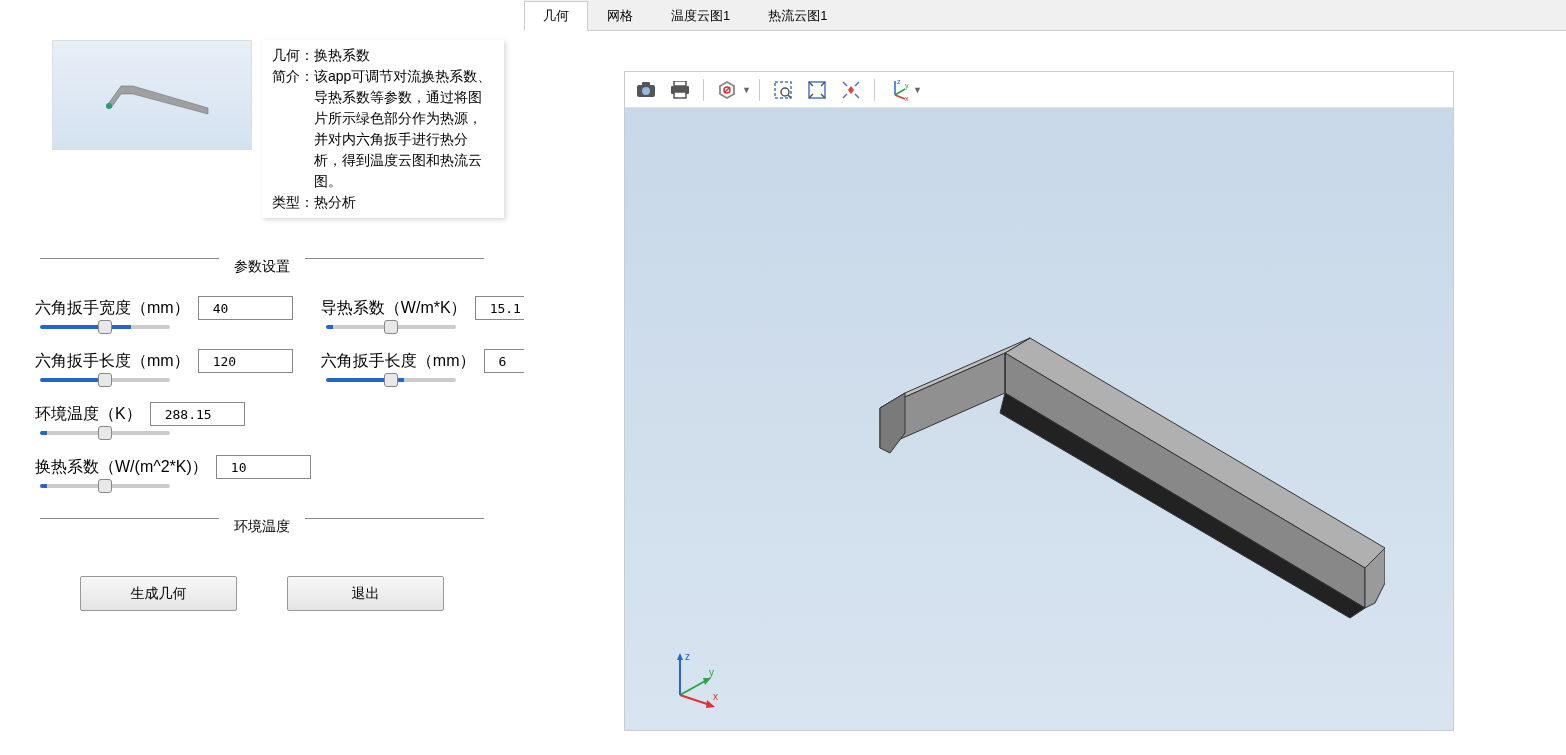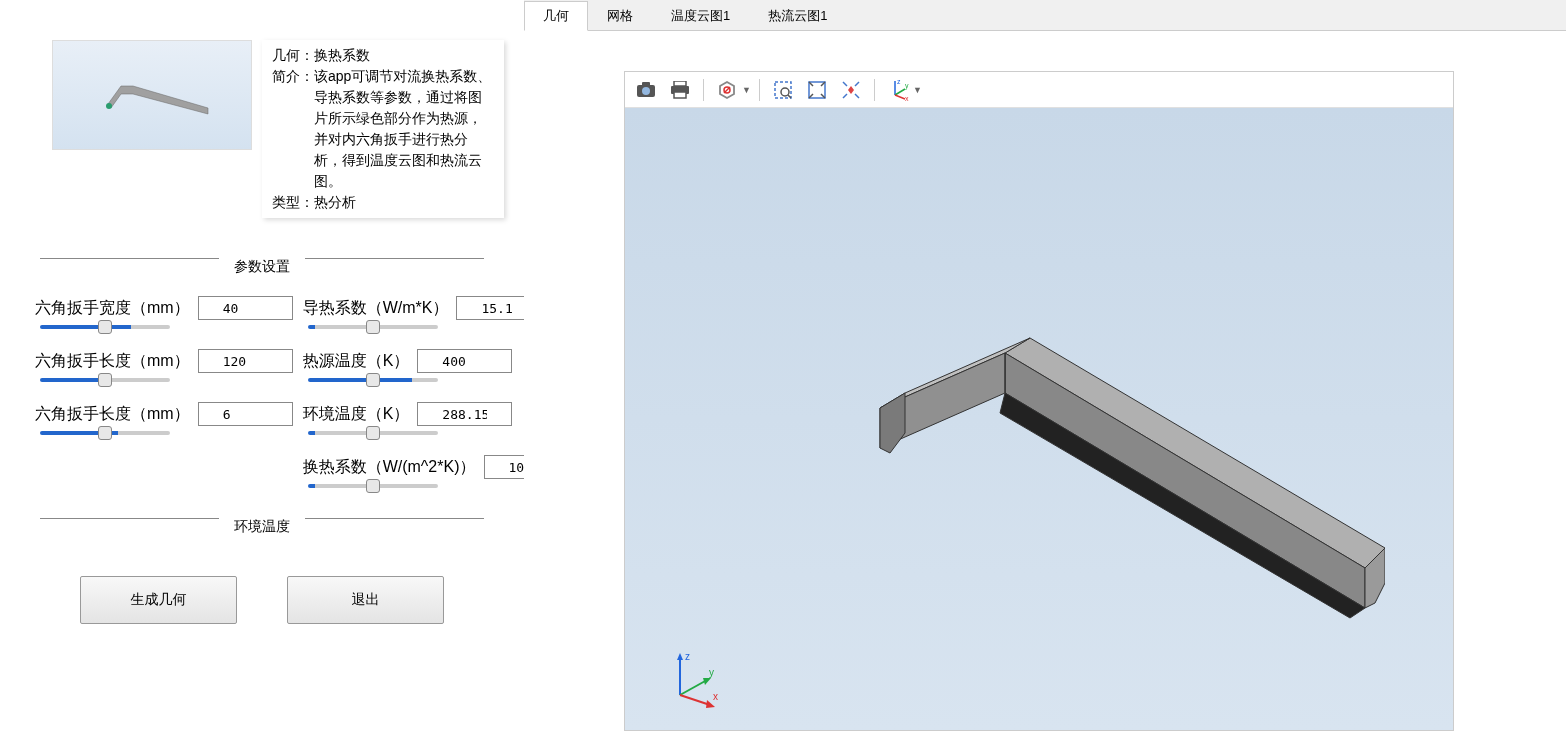--- a/index.html
+++ b/index.html
@@ -18,28 +18,28 @@
 
 .section-header { display: flex; align-items: flex-start; margin: 30px 40px 20px 40px; font-size: 14px; }
 .section-header::before, .section-header::after { content: ""; flex: 1; border-top: 1px solid #888; }
 .section-header span { padding: 0 15px; }
 
 
 .params-grid { display: grid; grid-template-columns: 1fr 1fr; gap: 20px 10px; padding: 0 35px; }
 .param-item { display: flex; flex-direction: column; gap: 5px; }
 .param-top { display: flex; align-items: center; gap: 8px; }
 .param-label { font-size: 16px; white-space: nowrap; }
-.param-input { width: 95px; height: 24px; border: 1px solid #888; padding: 2px 24px; font-family: monospace; font-size: 13px; }
+.param-input { width: 95px; height: 24px; border: 1px solid #888; padding: 2px 14px; font-family: monospace; font-size: 13px; }
 .slider { -webkit-appearance: none; width: 100%; height: 4px; background: linear-gradient(to right, #2266cc 0%, #2266cc var(--pct,50%), #ccc var(--pct,50%), #ccc 100%); border-radius: 2px; outline: none; margin-left: 5px; max-width: 130px; }
 .slider::-webkit-slider-thumb { -webkit-appearance: none; width: 14px; height: 14px; background: #e8e8e8; border: 1px solid #888; border-radius: 3px; cursor: pointer; }
 .slider::-moz-range-thumb { width: 14px; height: 14px; background: #e8e8e8; border: 1px solid #888; border-radius: 3px; cursor: pointer; }
 
 
 .cmd-grid { display: grid; grid-template-columns: 1fr 1fr; gap: 30px 50px; padding: 20px 80px; }
-.cmd-btn { height: 48px; background: linear-gradient(180deg, #f8f8f8, #e4e4e4); border: 1px solid #999; border-radius: 2px; font-size: 14px; cursor: pointer; }
+.cmd-btn { height: 35px; background: linear-gradient(180deg, #f8f8f8, #e4e4e4); border: 1px solid #999; border-radius: 2px; font-size: 14px; cursor: pointer; }
 
 
 .tabs { display: flex; border-bottom: 1px solid #ccc; height: 31px; align-items: flex-end; background: #f0f0f0; }
 .tab { padding: 5px 18px; font-size: 13px; cursor: pointer; border: 1px solid transparent; border-bottom: none; }
 .tab.active { background: #fff; border-color: #ccc; border-bottom: 1px solid #fff; margin-bottom: -1px; }
 
 
 .viewport-wrap { flex: 1; padding: 40px 40px 20px 100px; }
 .viewport { width: 830px; height: 660px; border: 1px solid #ccc; background: #fff; display: flex; flex-direction: column; }
 .toolbar { height: 36px; display: flex; align-items: center; padding: 0 6px; gap: 4px; border-bottom: 1px solid #e0e0e0; }
@@ -97,27 +97,20 @@
           <input class="param-input" value="15.1" style="">
         </div>
       <input type="range" class="slider" style="--pct: 5%;" value="50">
     </div>
     <div class="param-item">
       <div class="param-top">
           <span class="param-label">六角扳手长度（mm）</span>
           <input class="param-input" value="120" style="">
         </div>
       <input type="range" class="slider" style="--pct: 55%;" value="50">
-    </div>
-    <div class="param-item">
-      <div class="param-top">
-          <span class="param-label">热源温度（K）</span>
-          <input class="param-input" value="400" style="">
-        </div>
-      <input type="range" class="slider" style="--pct: 80%;" value="50">
     </div>
     <div class="param-item">
       <div class="param-top">
           <span class="param-label">六角扳手长度（mm）</span>
           <input class="param-input" value="6" style="">
         </div>
       <input type="range" class="slider" style="--pct: 60%;" value="50">
     </div>
     <div class="param-item">
       <div class="param-top">

